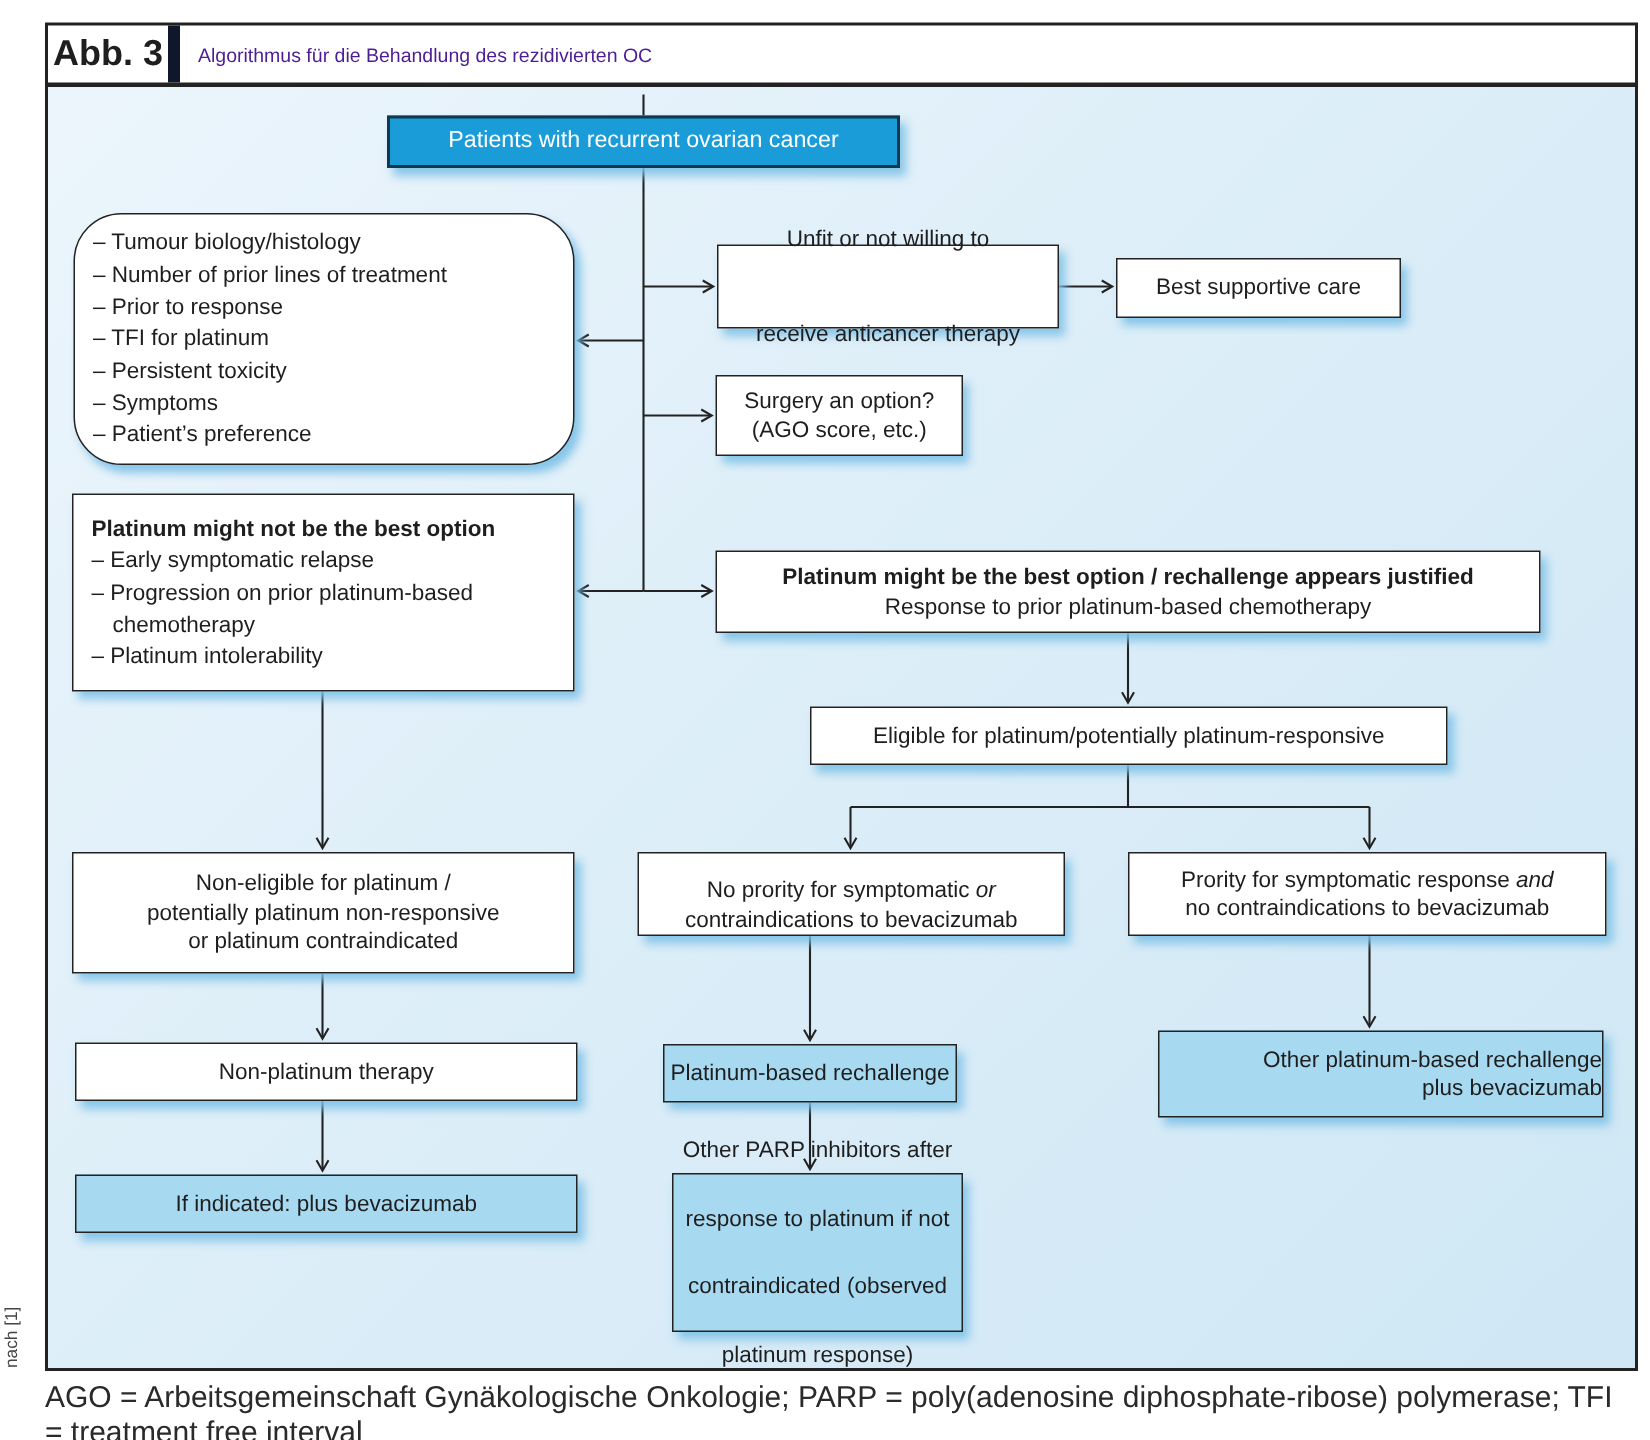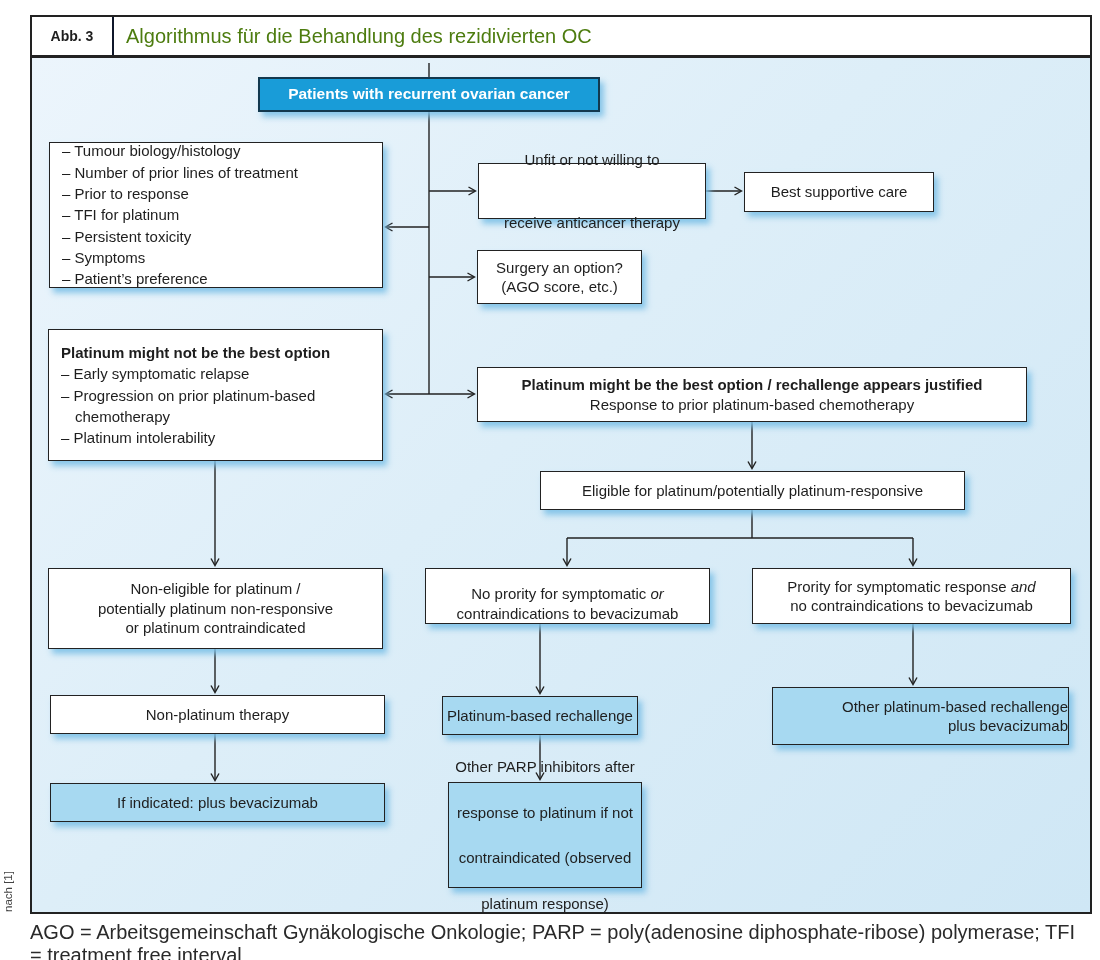--- a/index.html
+++ b/index.html
@@ -3,36 +3,36 @@
 <meta charset="utf-8">
 <style>
   html,body{margin:0;padding:0;background:#ffffff;}
   body{width:1100px;height:960px;position:relative;overflow:hidden;
        font-family:"Liberation Sans",sans-serif;color:#1e1e1e;}
 
   
   .fig-header{position:absolute;left:30px;top:15px;width:1058px;height:38px;
     border:2px solid #222;background:#fff;display:flex;align-items:stretch;}
   .fig-label{width:80px;display:flex;align-items:center;justify-content:center;
-    font-weight:bold;font-size:14px;border-right:2px solid #0f172a;}
-  .fig-title{flex:1;display:flex;align-items:center;padding-left:12px;font-size:20px;color:#4d7c0f;}
+    font-weight:bold;font-size:24px;border-right:8px solid #0f172a;}
+  .fig-title{flex:1;display:flex;align-items:center;padding-left:12px;font-size:13px;color:#4c1d95;}
 
   
   .panel{position:absolute;left:30px;top:56px;width:1058px;height:854px;
     border:2px solid #222;
     background:linear-gradient(135deg,#ecf5fc 0%,#ddeef8 45%,#cfe7f5 100%);}
 
   .node{position:absolute;background:#ffffff;border:1.5px solid #222;
     box-shadow:4px 5px 6px rgba(125,193,231,0.9);
     display:flex;flex-direction:column;justify-content:center;
     text-align:center;font-size:15px;line-height:1.3;color:#1e1e1e;box-sizing:border-box;}
   .node.left{align-items:flex-start;text-align:left;padding:8px 10px;}
   .node.blue{background:#a7d9f1;}
   .node.root{background:#199cd8;border:2px solid #12384e;color:#fff;
-    font-weight:bold;font-size:15.5px;text-align:center;}
+    font-weight:normal;font-size:15.5px;text-align:center;}
   .node .bold{font-weight:bold;}
   .it{font-style:italic;}
   .li{padding-left:14px;text-indent:-14px;line-height:1.42;}
 
   .connector-layer{position:absolute;left:0;top:0;width:1058px;height:854px;}
 
   .footnote{position:absolute;left:30px;top:921px;width:1060px;font-size:20px;color:#2a2a2a;}
   .source-note{position:absolute;left:2px;top:850px;height:62px;font-size:11.5px;color:#444;
     writing-mode:vertical-rl;transform:rotate(180deg);}
 </style>
@@ -72,21 +72,21 @@
       <line x1="508" y1="566" x2="508" y2="635" marker-end="url(#ah)"></line>
       <line x1="508" y1="677" x2="508" y2="721" marker-end="url(#ah)"></line>
       <line x1="881" y1="566" x2="881" y2="626" marker-end="url(#ah)"></line>
     </g>
   </svg>
 
   <div class="node root" style="left:226px;top:19px;width:342px;height:35px;">
     <div>Patients with recurrent ovarian cancer</div>
   </div>
 
-  <div class="node left" style="left:17px;top:84px;width:334px;height:146px;padding:8px 12px;">
+  <div class="node left" style="left:17px;top:84px;width:334px;height:168px;padding:8px 12px;border-radius:32px;">
     <div class="li">– Tumour biology/histology</div>
     <div class="li">– Number of prior lines of treatment</div>
     <div class="li">– Prior to response</div>
     <div class="li">– TFI for platinum</div>
     <div class="li">– Persistent toxicity</div>
     <div class="li">– Symptoms</div>
     <div class="li">– Patient’s preference</div>
   </div>
 
   <div class="node" style="left:446px;top:105px;width:228px;height:56px;gap:43px;">

